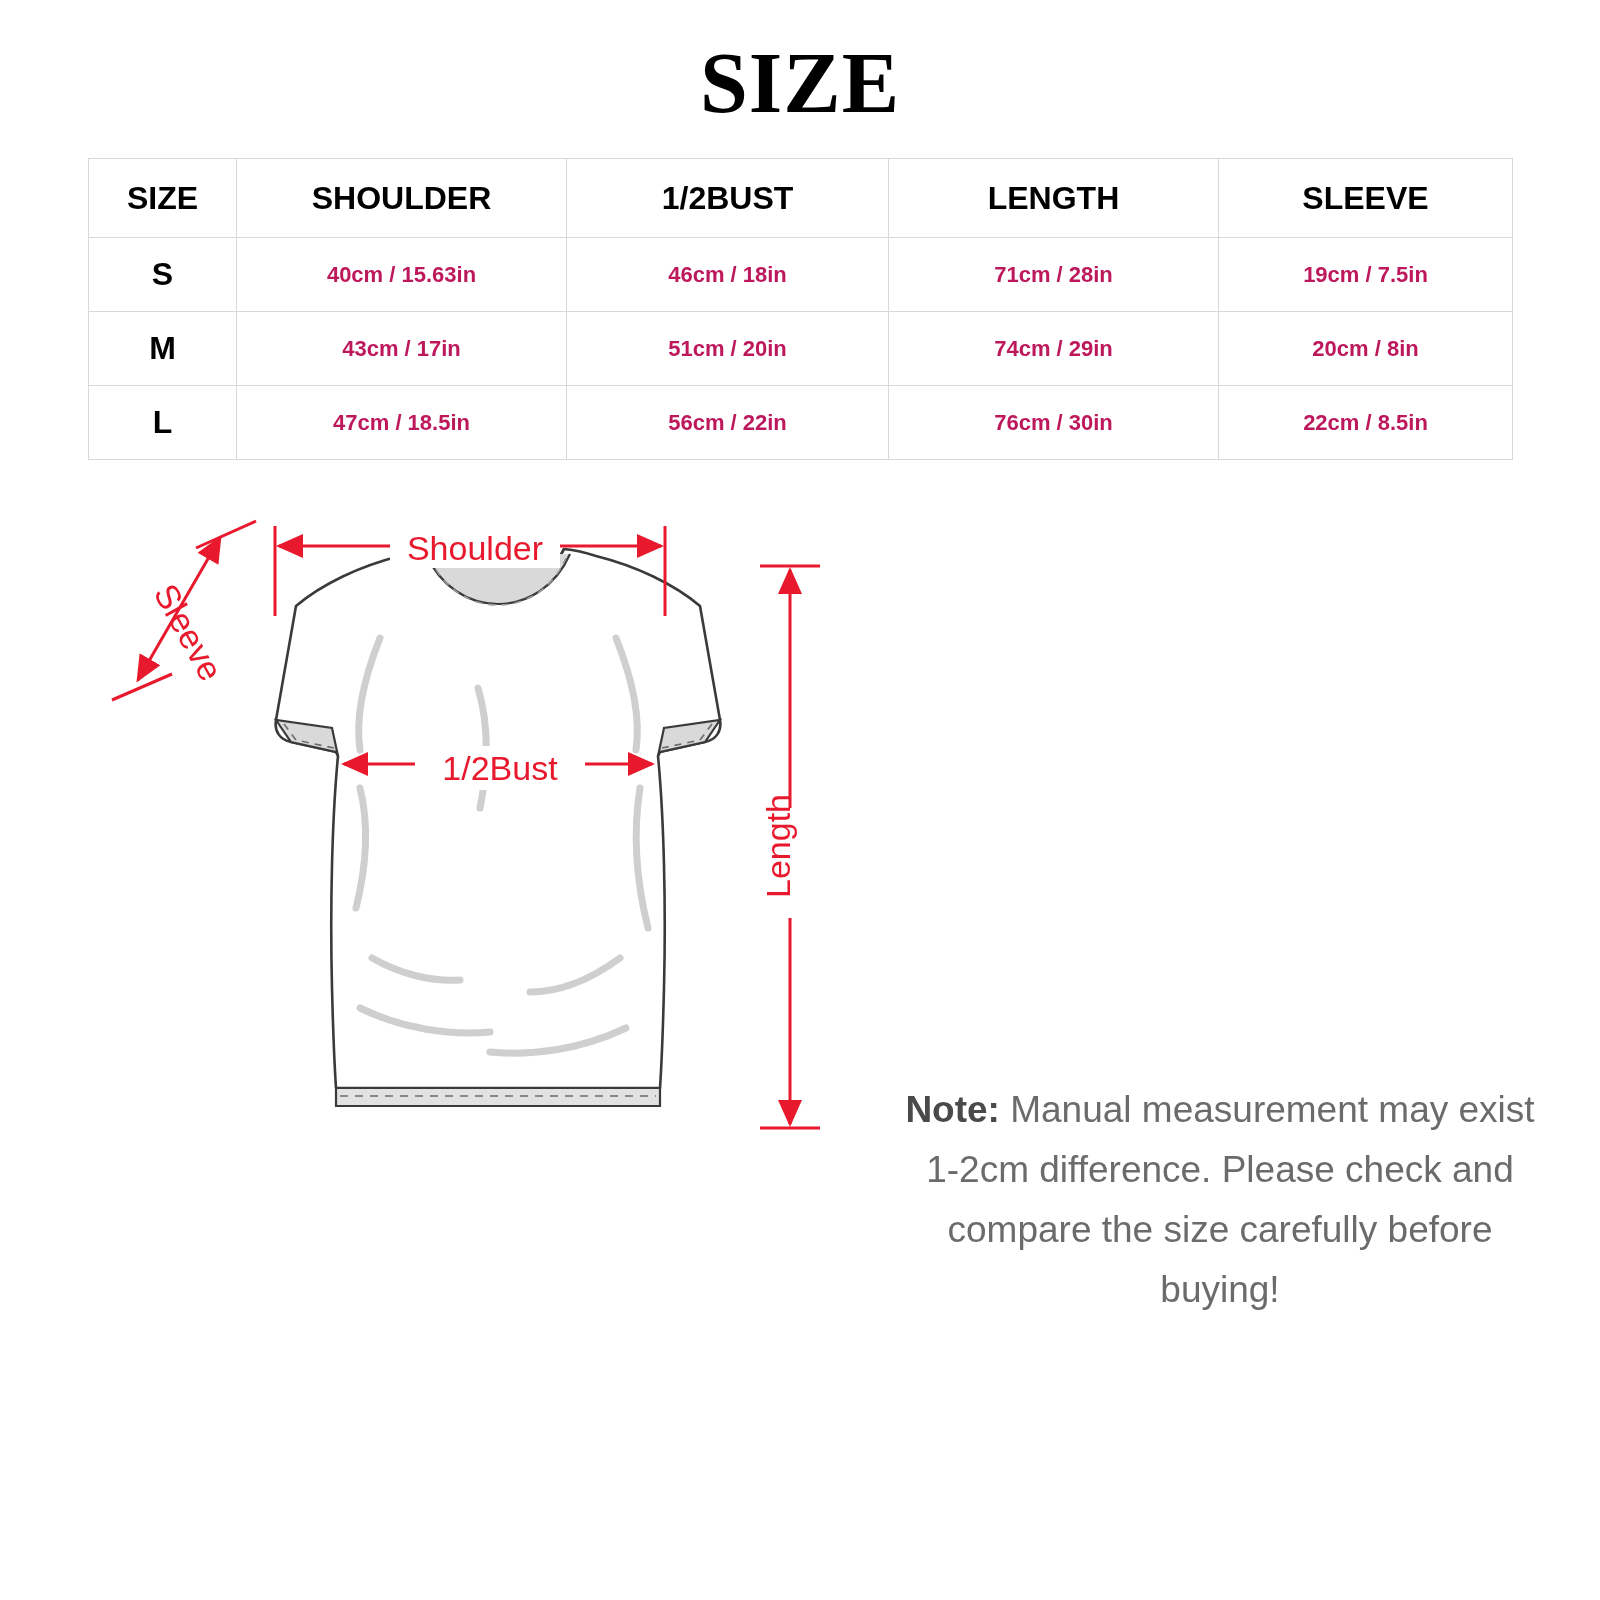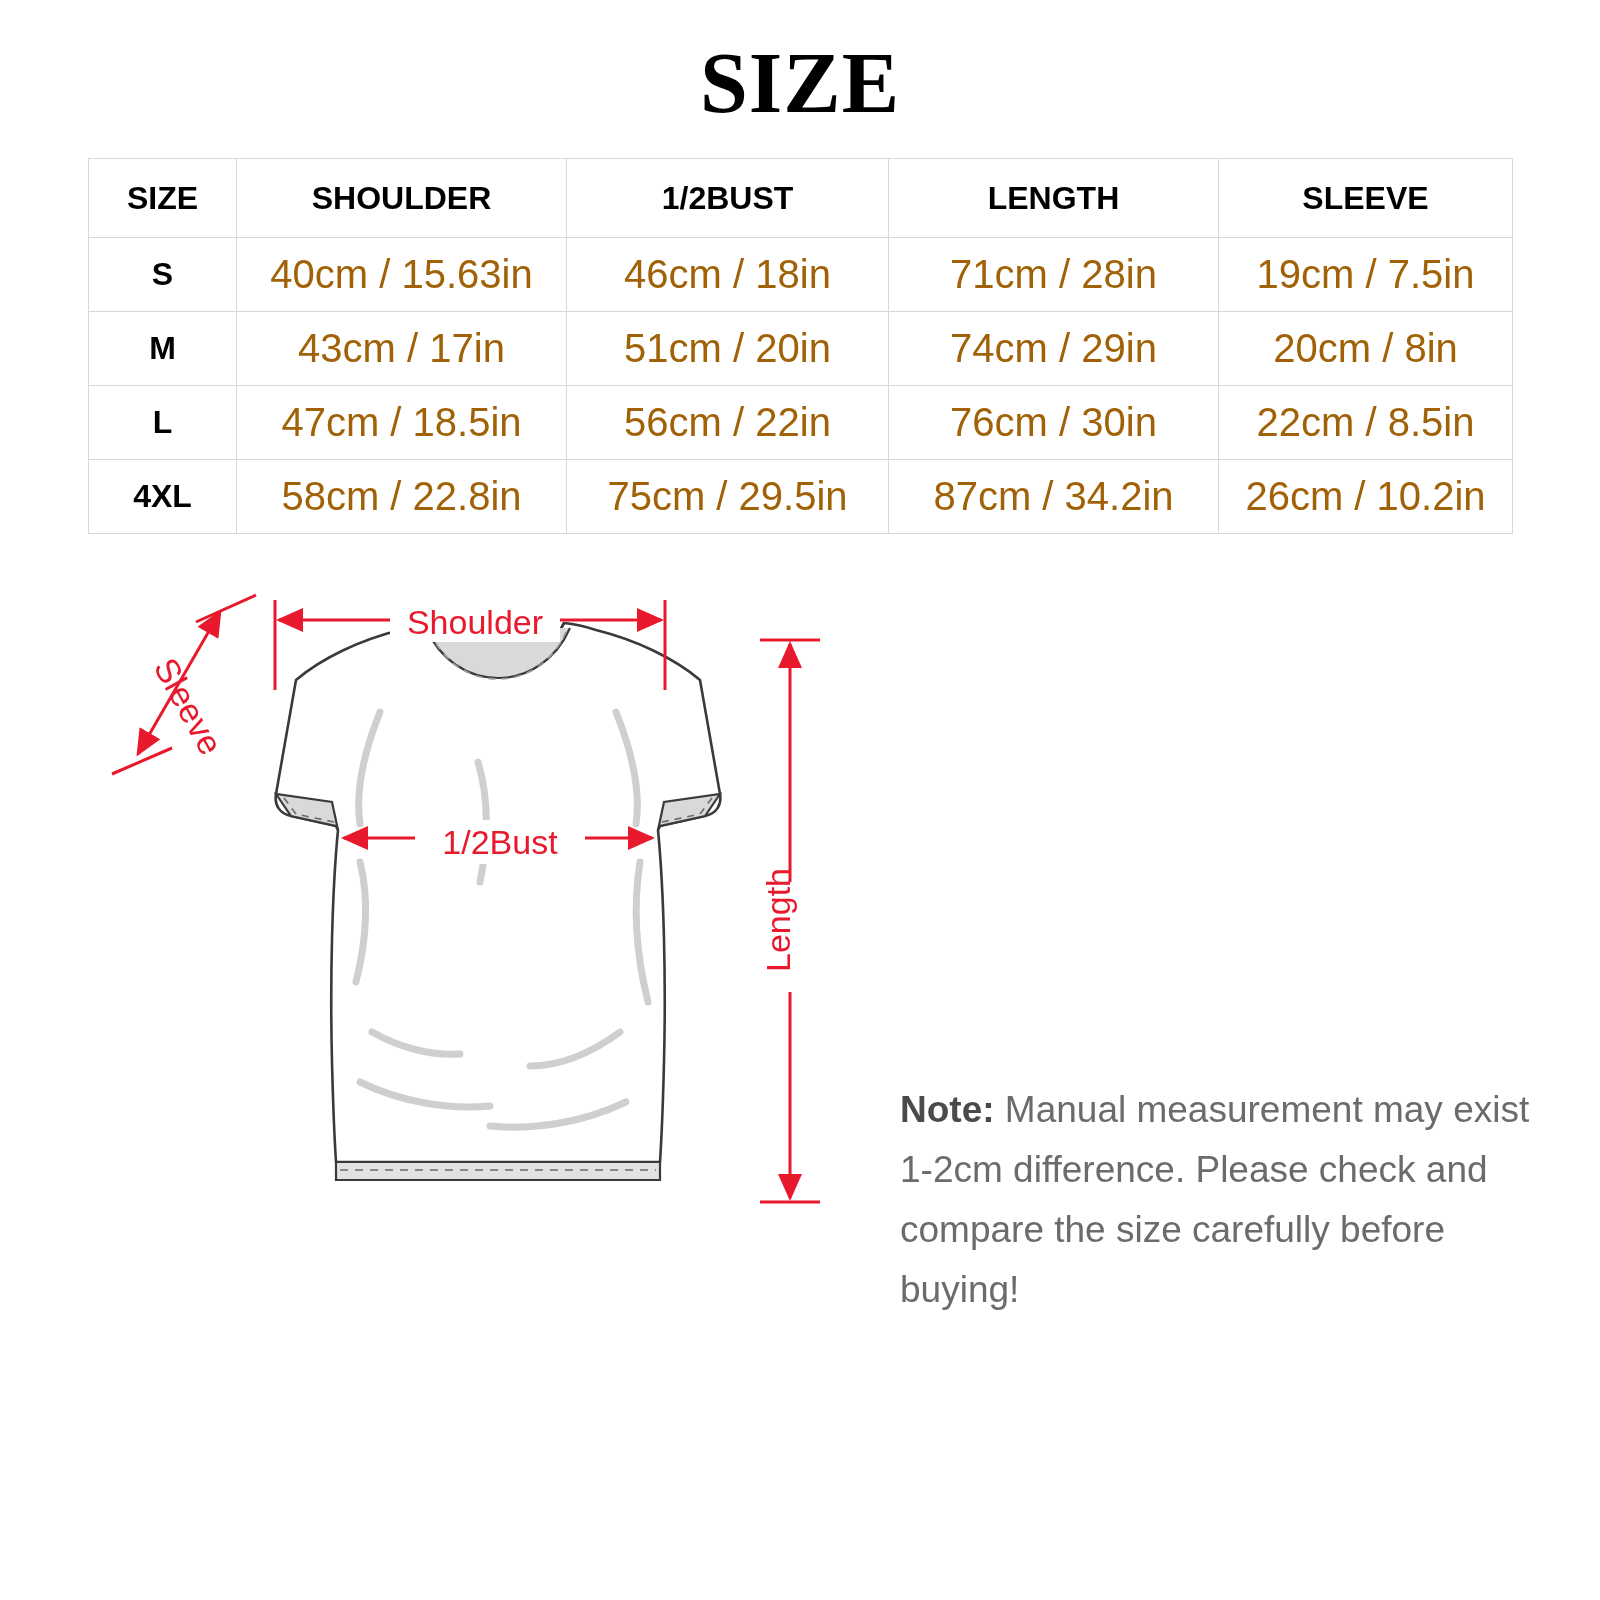--- a/index.html
+++ b/index.html
@@ -34,23 +34,23 @@
     width: 100%;
     border-collapse: collapse;
     table-layout: fixed;
   }
   table.size-table th,
   table.size-table td {
     border: 1px solid #d8d8d8;
     height: 71px;
     text-align: center;
     vertical-align: middle;
-    font-size: 40px;
-    color: #a16207;
-    font-weight: 400;
+    font-size: 22px;
+    color: #be185d;
+    font-weight: 700;
   }
   table.size-table thead th {
     color: #000;
     font-weight: 700;
     font-size: 32px;
     height: 76px;
   }
   table.size-table tbody td.size-col {
     color: #000;
     font-weight: 700;
@@ -76,20 +76,21 @@
   }
   
   .note-block {
     position: absolute;
     left: 900px;
     top: 1080px;
     width: 640px;
     font-size: 37px;
     line-height: 1.62;
     color: #6b6b6b;
+    text-align: center;
   }
   .note-block b {
     color: #4a4a4a;
     font-weight: 700;
   }
 </style>
 </head>
 <body>
 
 <h1 class="page-title">SIZE</h1>
@@ -126,27 +127,20 @@
         <td>51cm / 20in</td>
         <td>74cm / 29in</td>
         <td>20cm / 8in</td>
       </tr>
       <tr>
         <td class="size-col">L</td>
         <td>47cm / 18.5in</td>
         <td>56cm / 22in</td>
         <td>76cm / 30in</td>
         <td>22cm / 8.5in</td>
-      </tr>
-      <tr>
-        <td class="size-col">4XL</td>
-        <td>58cm / 22.8in</td>
-        <td>75cm / 29.5in</td>
-        <td>87cm / 34.2in</td>
-        <td>26cm / 10.2in</td>
       </tr>
     </tbody>
   </table>
 </div>
 
 <div class="lower">
   <svg class="tee-svg" width="840" height="710" viewBox="0 0 840 710">
     <defs>
       <marker id="arrR" markerWidth="10" markerHeight="10" refX="8" refY="4" orient="auto" markerUnits="strokeWidth">
         <path d="M0,0 L9,4 L0,8 z" fill="#e8192c"></path>

